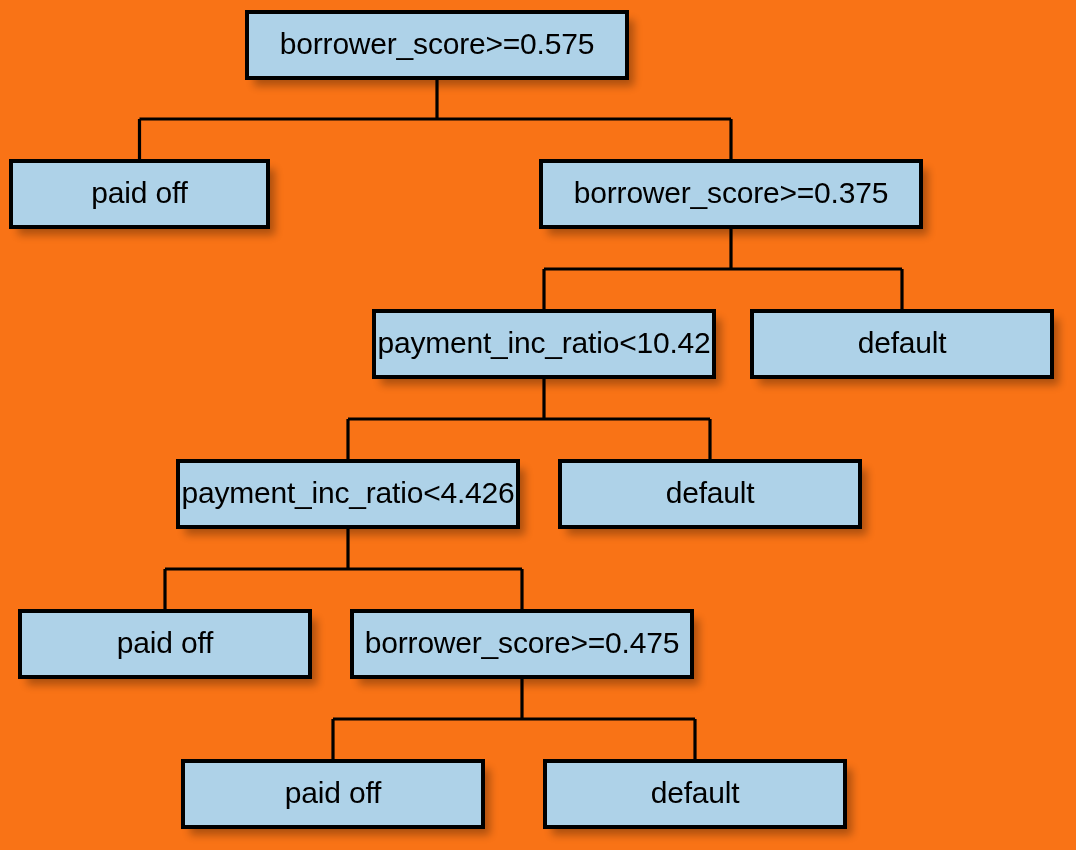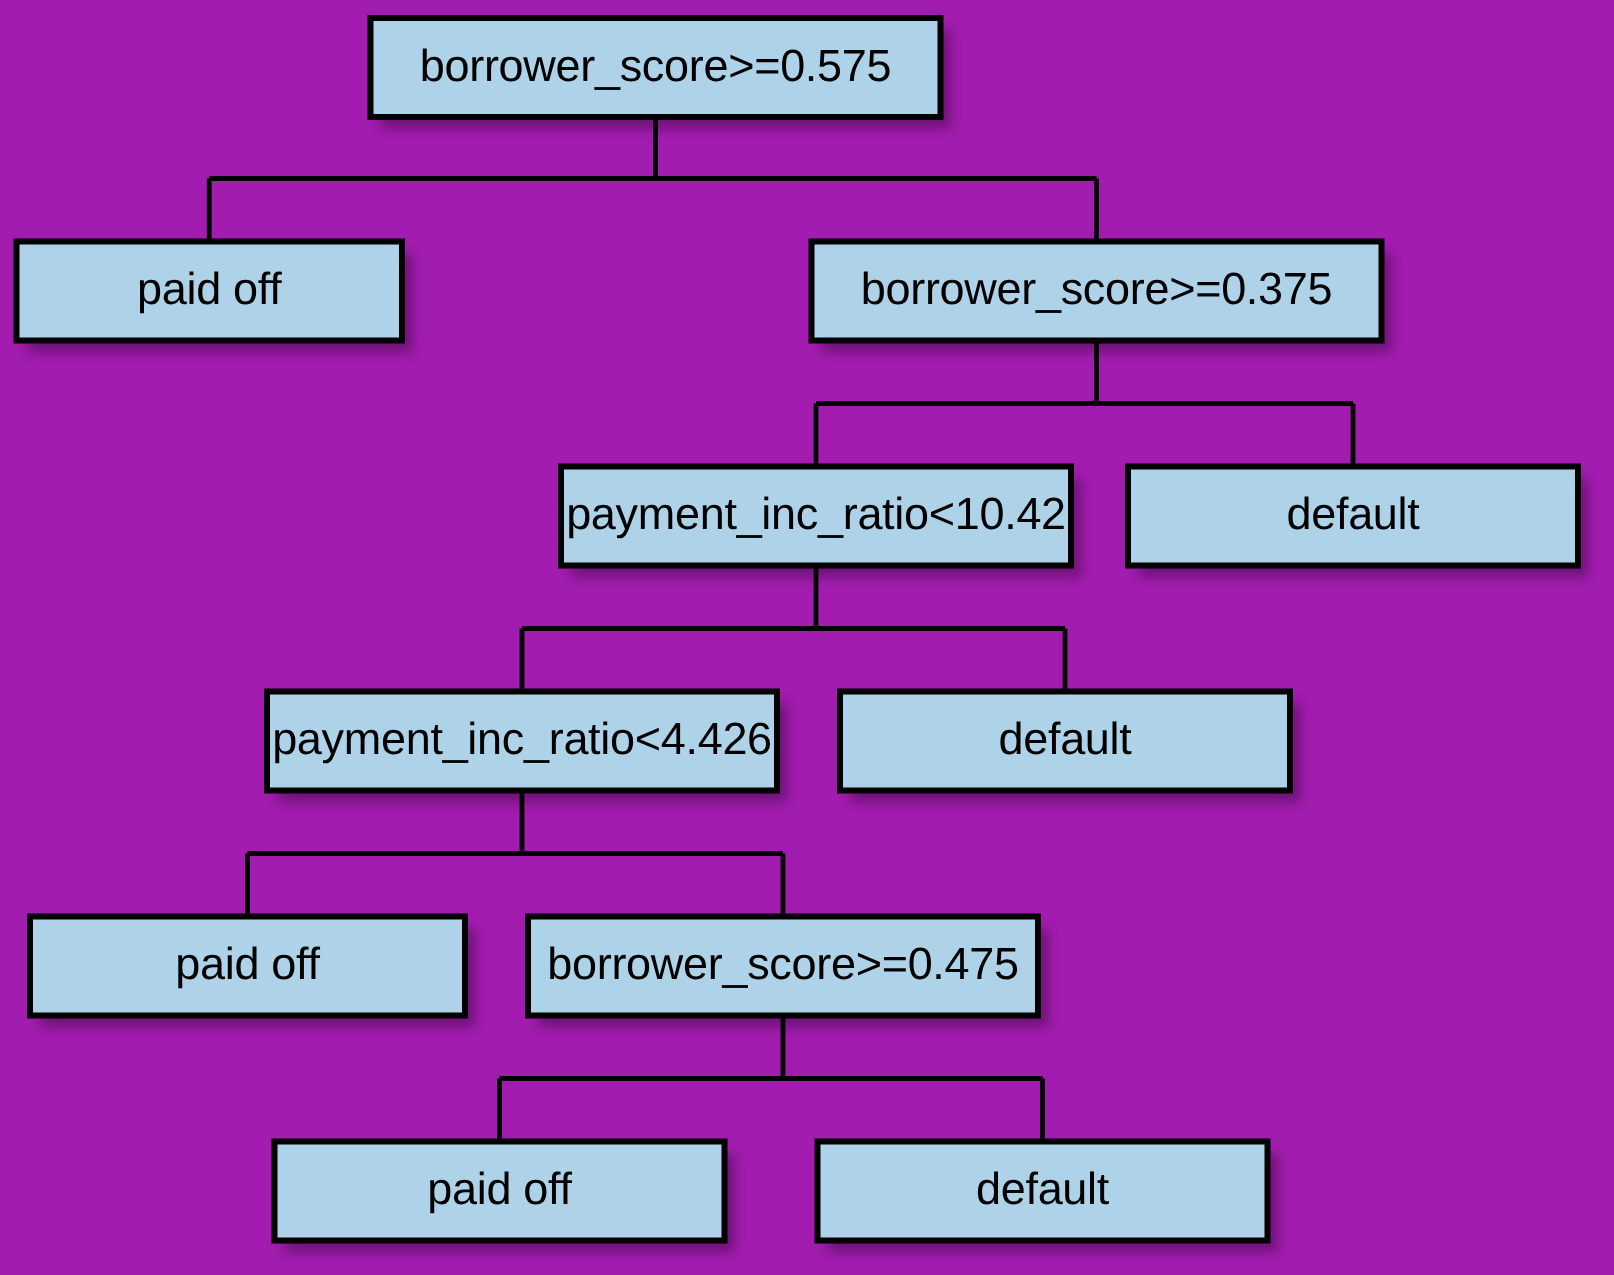--- a/index.html
+++ b/index.html
@@ -4,21 +4,21 @@
 <style>
   html, body {
     margin: 0;
     padding: 0;
     background: #ffffff;
   }
   #canvas {
     position: relative;
     width: 1076px;
     height: 850px;
-    background: #a21caf;
+    background: #f97316;
     overflow: hidden;
     font-family: "Liberation Sans", sans-serif;
   }
   #tree-svg {
     position: absolute;
     left: 0;
     top: 0;
     width: 1076px;
     height: 850px;
     display: block;

